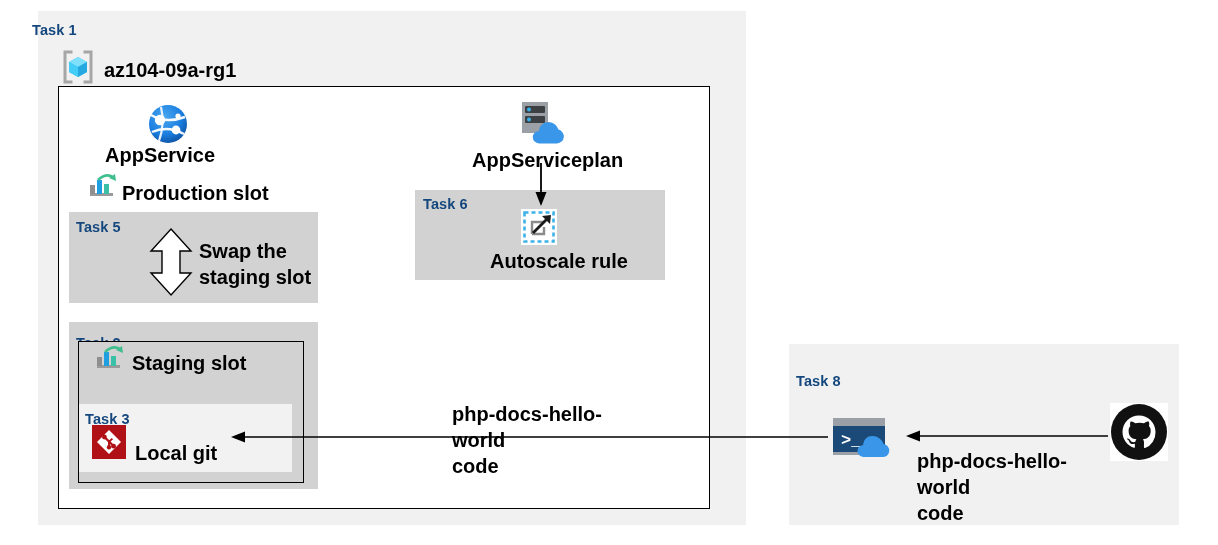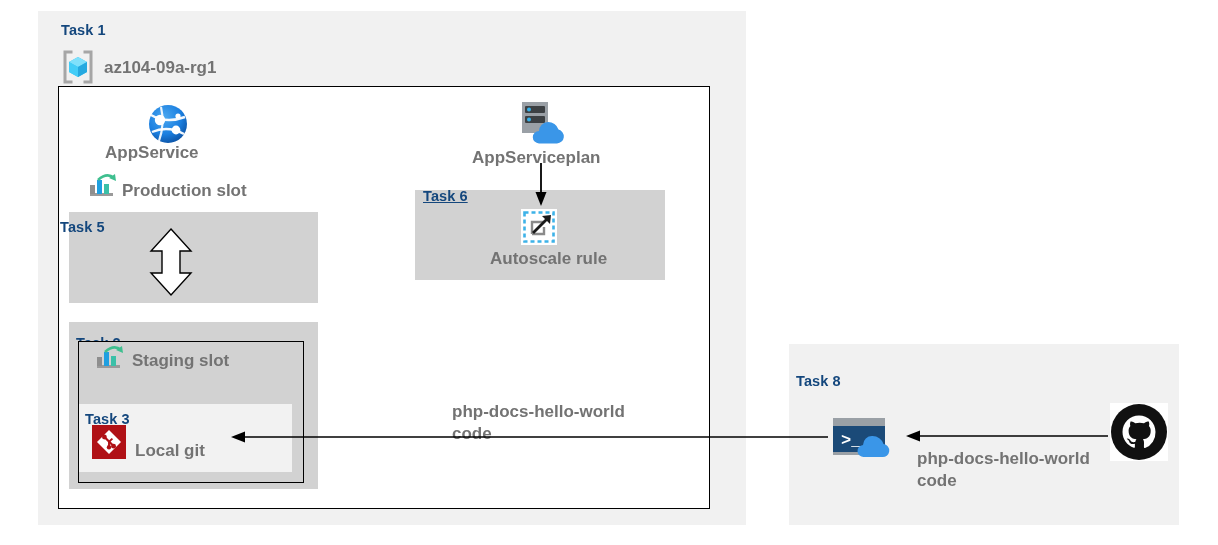--- a/index.html
+++ b/index.html
@@ -39,23 +39,23 @@
     position: absolute;
     color: #14477d;
     font-weight: bold;
     font-size: 14.5px;
     letter-spacing: 0.1px;
     white-space: nowrap;
   }
 
   .node-label {
     position: absolute;
-    color: #737373;
+    color: #000000;
     font-weight: bold;
-    font-size: 17px;
+    font-size: 20px;
     line-height: 1.3;
     white-space: nowrap;
   }
   .node-label.wrap {
     white-space: normal;
     text-align: left;
   }
 
   .icon-box { position: absolute; }
 
@@ -68,21 +68,21 @@
     width: 1218px; height: 545px;
     pointer-events: none;
   }
 </style>
 </head>
 <body>
 
 <div id="canvas">
 
   <div class="group-box grp-lightgray" style="left:38px; top:11px; width:708px; height:514px;"></div>
-  <div class="task-label" style="left:61px; top:22px;">Task 1</div>
+  <div class="task-label" style="left:32px; top:22px;">Task 1</div>
 
   <div class="icon-box" style="left:60px; top:50px; width:36px; height:34px;">
     <svg width="36" height="34" viewBox="0 0 36 34">
       <path d="M11 2 L5 2 L5 32 L11 32" fill="none" stroke="#a6a6a6" stroke-width="3" stroke-linecap="square"></path>
       <path d="M25 2 L31 2 L31 32 L25 32" fill="none" stroke="#a6a6a6" stroke-width="3" stroke-linecap="square"></path>
       <polygon points="18,7 27,12 27,22 18,27 9,22 9,12" fill="#32c5f4"></polygon>
       <polygon points="18,7 27,12 18,17 9,12" fill="#7fe0fb"></polygon>
       <polygon points="18,17 27,12 27,22 18,27" fill="#25a9e0"></polygon>
       <polygon points="18,17 9,12 9,22 18,27" fill="#43cdf7"></polygon>
     </svg>
@@ -117,26 +117,27 @@
       <rect x="2" y="12" width="5" height="9" fill="#8e8e8e"></rect>
       <rect x="9" y="7" width="5" height="14" fill="#1f9fe0"></rect>
       <rect x="16" y="11" width="5" height="10" fill="#3bc0a8"></rect>
       <path d="M10 7 Q19 -1 26 5" stroke="#3fbf8f" stroke-width="2.6" fill="none"></path>
       <polygon points="27,1 28,8 21,5" fill="#3fbf8f"></polygon>
     </svg>
   </div>
   <div class="node-label" style="left:122px; top:180px;">Production slot</div>
 
   <div class="group-box grp-midgray" style="left:69px; top:212px; width:249px; height:91px;"></div>
-  <div class="task-label" style="left:60px; top:219px;">Task 5</div>
+  <div class="task-label" style="left:76px; top:219px;">Task 5</div>
   <div class="icon-box" style="left:148px; top:227px; width:46px; height:70px;">
     <svg width="46" height="70" viewBox="0 0 46 70">
       <polygon points="23,2 43,24 32,24 32,46 43,46 23,68 3,46 14,46 14,24 3,24" fill="#ffffff" stroke="#000000" stroke-width="1.4" stroke-linejoin="miter"></polygon>
     </svg>
   </div>
+  <div class="node-label wrap" style="left:199px; top:238px; width:120px; text-align:left;"><span>Swap the</span><br><span>staging slot</span></div>
 
   <div class="group-box grp-midgray" style="left:69px; top:322px; width:249px; height:167px;"></div>
   <div class="task-label" style="left:76px; top:335px;">Task 2</div>
 
   <div class="group-box grp-midgray-bordered" style="left:78px; top:341px; width:226px; height:142px;"></div>
 
   <div class="icon-box" style="left:95px; top:345px; width:30px; height:28px;">
     <svg width="30" height="28" viewBox="0 0 30 28">
       <rect x="2" y="20" width="23" height="3" fill="#9a9a9a"></rect>
       <rect x="2" y="12" width="5" height="9" fill="#8e8e8e"></rect>
@@ -172,21 +173,21 @@
       <rect x="10" y="6" width="20" height="7" rx="1" fill="#3c4043"></rect>
       <rect x="10" y="16" width="20" height="7" rx="1" fill="#3c4043"></rect>
       <circle cx="14" cy="9.5" r="2" fill="#36b0e8"></circle>
       <circle cx="14" cy="19.5" r="2" fill="#36b0e8"></circle>
       <path d="M24 34 a9 9 0 0 1 9-9 a11 11 0 0 1 10.5 7.6 a7 7 0 0 1 -1.5 13.8 L24 46.4 a6.2 6.2 0 0 1 0 -12.4 Z" fill="#3a96e8" transform="translate(0,-3)"></path>
     </svg>
   </div>
   <div class="node-label" style="left:472px; top:147px;">AppServiceplan</div>
 
   <div class="group-box grp-midgray" style="left:415px; top:190px; width:250px; height:90px;"></div>
-  <div class="task-label" style="left:423px; top:188px;text-decoration:underline;">Task 6</div>
+  <div class="task-label" style="left:423px; top:196px;">Task 6</div>
   <div class="icon-box" style="left:521px; top:209px; width:36px; height:36px;">
     <svg width="36" height="36" viewBox="0 0 36 36">
       <rect x="0" y="0" width="36" height="36" fill="#ffffff"></rect>
       <rect x="3.5" y="3.5" width="29" height="29" fill="none" stroke="#3db2e8" stroke-width="2.6" stroke-dasharray="4 3"></rect>
       <path d="M11 25 L11 13 L23 13" fill="none" stroke="#8a8a8a" stroke-width="2.4"></path>
       <path d="M11 25 L23 25 L23 18" fill="none" stroke="#8a8a8a" stroke-width="2.4"></path>
       <line x1="12" y1="24" x2="28" y2="8" stroke="#1a1a1a" stroke-width="2.8"></line>
       <polygon points="30,6 29,15 21,7" fill="#1a1a1a"></polygon>
     </svg>
   </div>

